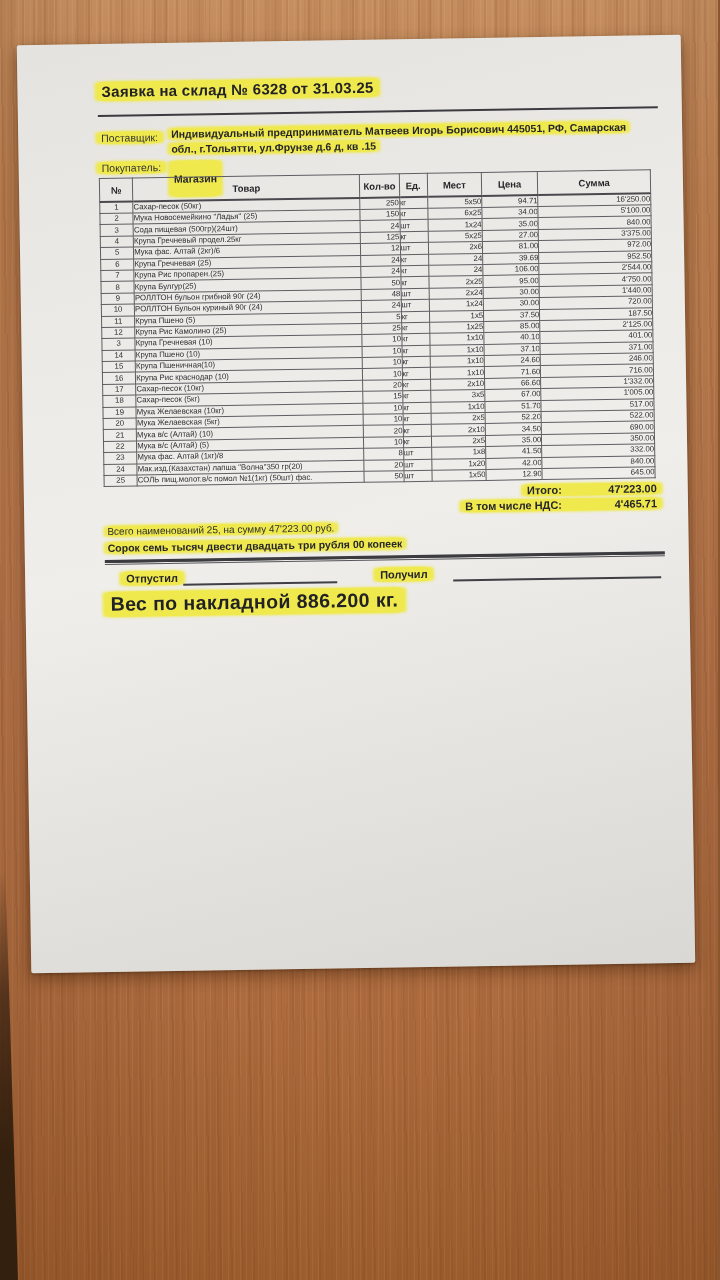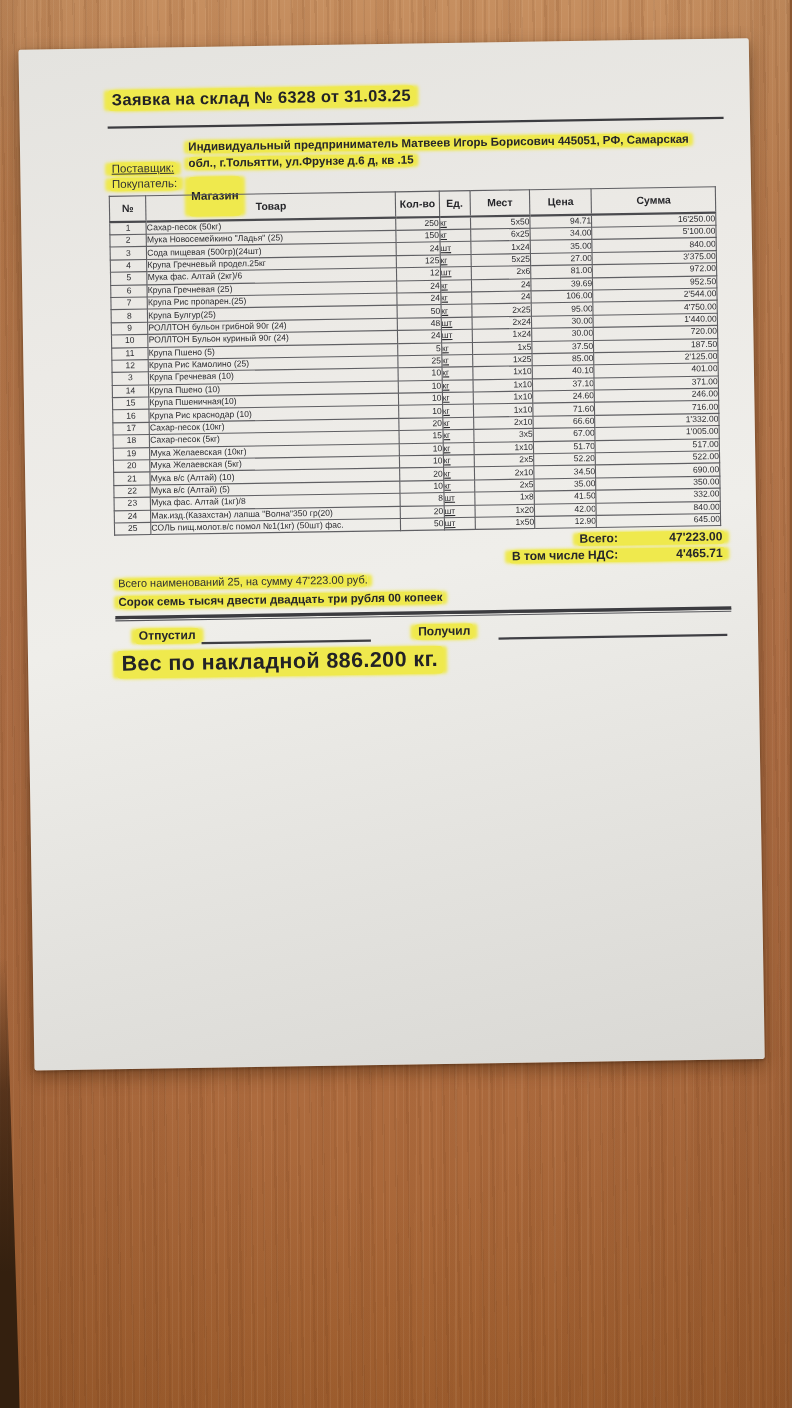--- a/index.html
+++ b/index.html
@@ -44,21 +44,21 @@
   }
   .doc-title{
     position:absolute;left:81px;top:38px;
     font-size:15px;font-weight:bold;letter-spacing:0.3px;color:#222226;
     padding:1px 3px;
   }
   .rule1{position:absolute;left:80px;top:71px;width:560px;height:2px;background:#3c3c40;}
   .party{position:absolute;left:81px;font-size:10.5px;}
   .party .plabel{font-weight:normal;color:#333;padding:0 2px;}
   .supplier{top:84px;}
-  .supplier .plabel{position:absolute;left:0;top:20px;white-space:nowrap;text-decoration:underline;}
+  .supplier .plabel{position:absolute;left:0;top:4px;white-space:nowrap;}
   .supplier .ptext{position:absolute;left:72px;top:0;width:488px;font-weight:bold;line-height:15px;color:#26262a;}
   .buyer{top:118px;}
   .buyer .plabel{position:absolute;left:0;top:0;white-space:nowrap;}
   .buyer .pval{position:absolute;left:72px;top:0;font-weight:bold;color:#26262a;padding:12px 2px;}
   
   table.items{
     position:absolute;left:80px;top:134px;width:552px;
     border-collapse:collapse;table-layout:fixed;
     font-size:7.8px;color:#2d2d31;
   }
@@ -69,21 +69,21 @@
   table.items thead th{
     height:22px;font-size:9.5px;font-weight:bold;text-align:center;color:#26262a;
     border-bottom:2px solid #4a4a4e;
   }
   table.items{border:1.5px solid #4a4a4e;}
   table.items tbody tr{height:11.4px;}
   table.items tbody td{line-height:10px;}
   td.c0{text-align:center;}
   td.c1{text-align:left;padding-left:3px;}
   td.c2{text-align:right;padding-right:2px;}
-  td.c3{text-align:left;padding-left:2px;text-decoration:underline;}
+  td.c3{text-align:left;padding-left:2px;}
   td.c4{text-align:right;padding-right:6px;}
   td.c5{text-align:right;padding-right:3px;}
   td.c6{text-align:right;padding-right:7px;}
   
   .totals{position:absolute;right:29px;top:447px;font-size:11px;font-weight:bold;color:#26262a;text-align:right;}
   .tot-line{margin-bottom:3px;}
   .tot-inner{display:inline-block;padding:0 2px;}
   .tot-val{display:inline-block;width:92px;text-align:right;}
   
   .items-summary{position:absolute;left:81px;top:482px;font-size:10px;color:#2e2e32;padding:0 2px;}
@@ -375,21 +375,21 @@
             <td class="c4">1x50</td>
             <td class="c5">12.90</td>
             <td class="c6">645.00</td>
           </tr>
         </tbody>
     </table>
 
     <div class="totals">
       <div class="tot-line">
         <span class="tot-inner hl">
-          <span>Всего:</span>
+          <span>Итого:</span>
           <span class="tot-val">47'223.00</span>
         </span>
       </div>
       <div class="tot-line">
         <span class="tot-inner hl">
           <span>В том числе НДС:</span>
           <span class="tot-val">4'465.71</span>
         </span>
       </div>
     </div>

